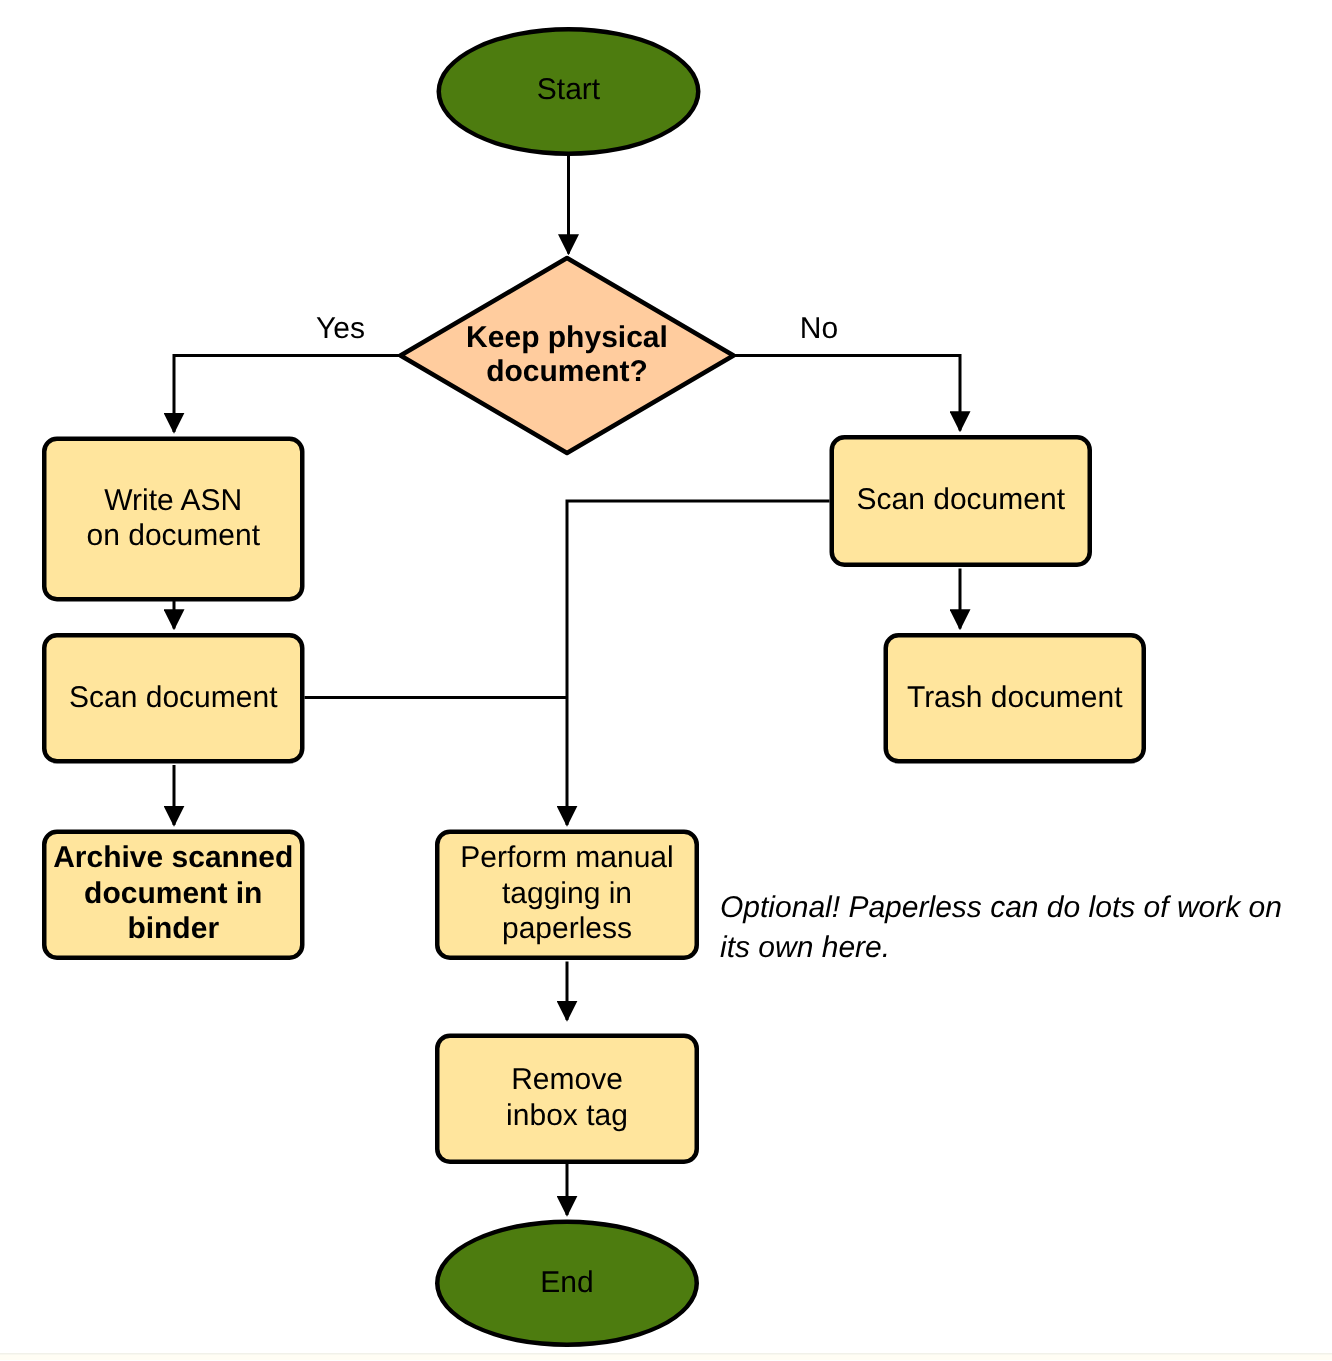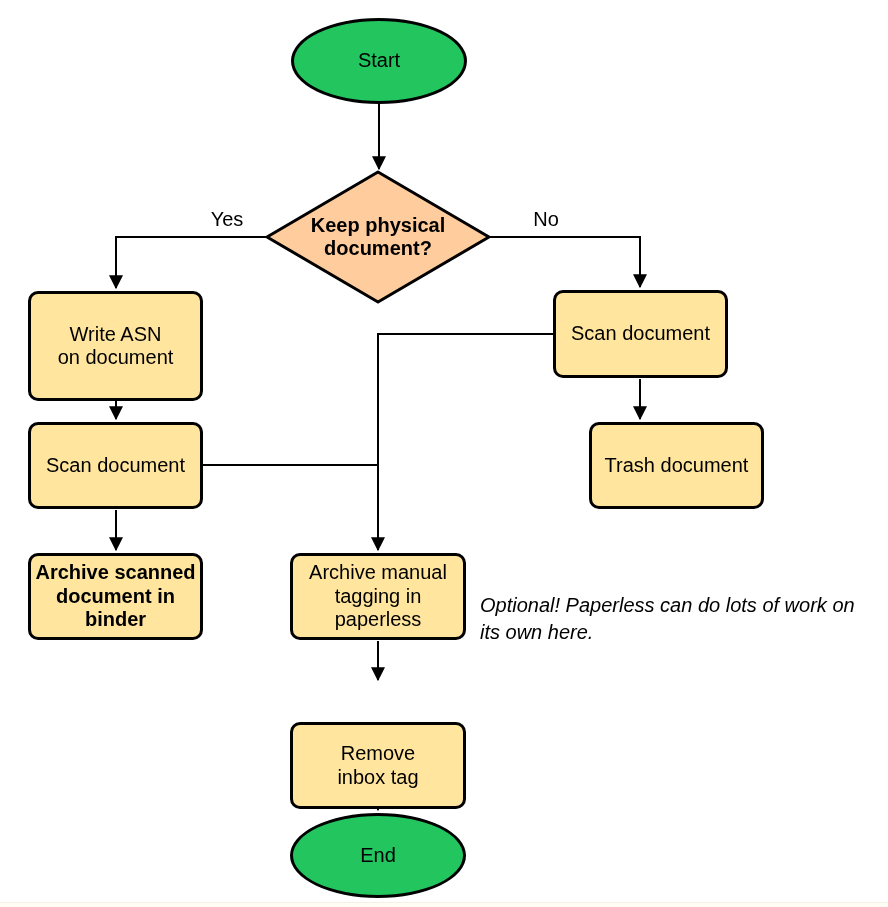--- a/index.html
+++ b/index.html
@@ -27,21 +27,21 @@
     display: flex;
     align-items: center;
     justify-content: center;
     text-align: center;
     font-size: 20px;
     line-height: 1.17;
     white-space: pre-line;
     color: #000000;
   }
   .terminal {
-    background: #22c55e;
+    background: #4d7c0f;
     border: 3px solid #000000;
     border-radius: 50%;
   }
   .process {
     background: #ffe59d;
     border: 3px solid #000000;
     border-radius: 10px;
   }
   .diamond-label {
     position: absolute;
@@ -78,21 +78,21 @@
   }
 
   
   #n-start   { left: 291px; top: 18px;  width: 176px; height: 86px; }
   #n-write   { left: 28px;  top: 291px; width: 175px; height: 110px; }
   #n-scanL   { left: 28px;  top: 422px; width: 175px; height: 87px; }
   #n-archive { left: 28px;  top: 553px; width: 175px; height: 87px; font-weight: bold; }
   #n-scanR   { left: 553px; top: 290px; width: 175px; height: 88px; }
   #n-trash   { left: 553px; top: 422px; width: 175px; height: 87px; margin-left: 36px; }
   #n-tag     { left: 290px; top: 553px; width: 176px; height: 87px; }
-  #n-remove  { left: 290px; top: 722px; width: 176px; height: 87px; }
+  #n-remove  { left: 290px; top: 689px; width: 176px; height: 87px; }
   #n-end     { left: 290px; top: 813px; width: 176px; height: 85px; }
   #n-decision-label { left: 267px; top: 172px; width: 222px; height: 130px; font-weight: bold; }
   #lbl-yes { left: 197px; top: 208px; }
   #lbl-no  { left: 516px; top: 208px; }
 </style>
 </head>
 <body>
 
 <div id="canvas">
 
@@ -132,21 +132,21 @@
   <div id="n-scanL" class="node process">Scan document</div>
 
   <div id="n-archive" class="node process">Archive scanned
 document in
 binder</div>
 
   <div id="n-scanR" class="node process">Scan document</div>
 
   <div id="n-trash" class="node process">Trash document</div>
 
-  <div id="n-tag" class="node process">Archive manual
+  <div id="n-tag" class="node process">Perform manual
 tagging in
 paperless</div>
 
   <div id="n-remove" class="node process">Remove
 inbox tag</div>
 
   <div id="n-end" class="node terminal">End</div>
 
   <div class="annotation">Optional! Paperless can do lots of work on
 its own here.</div>

